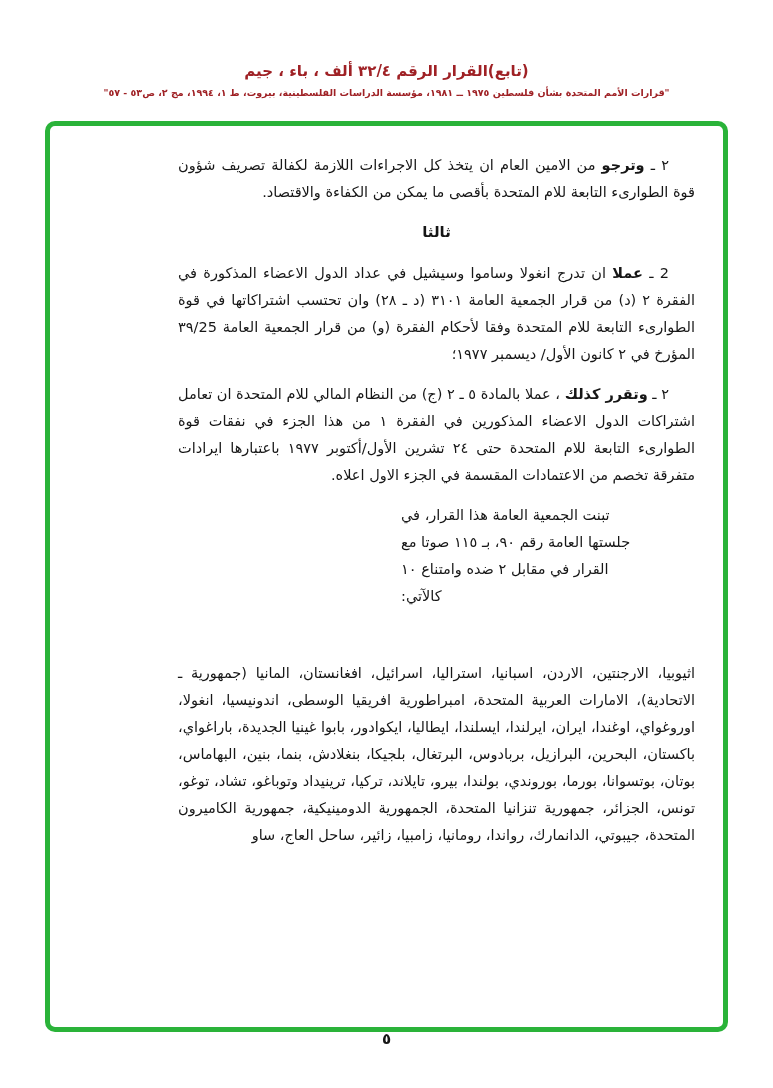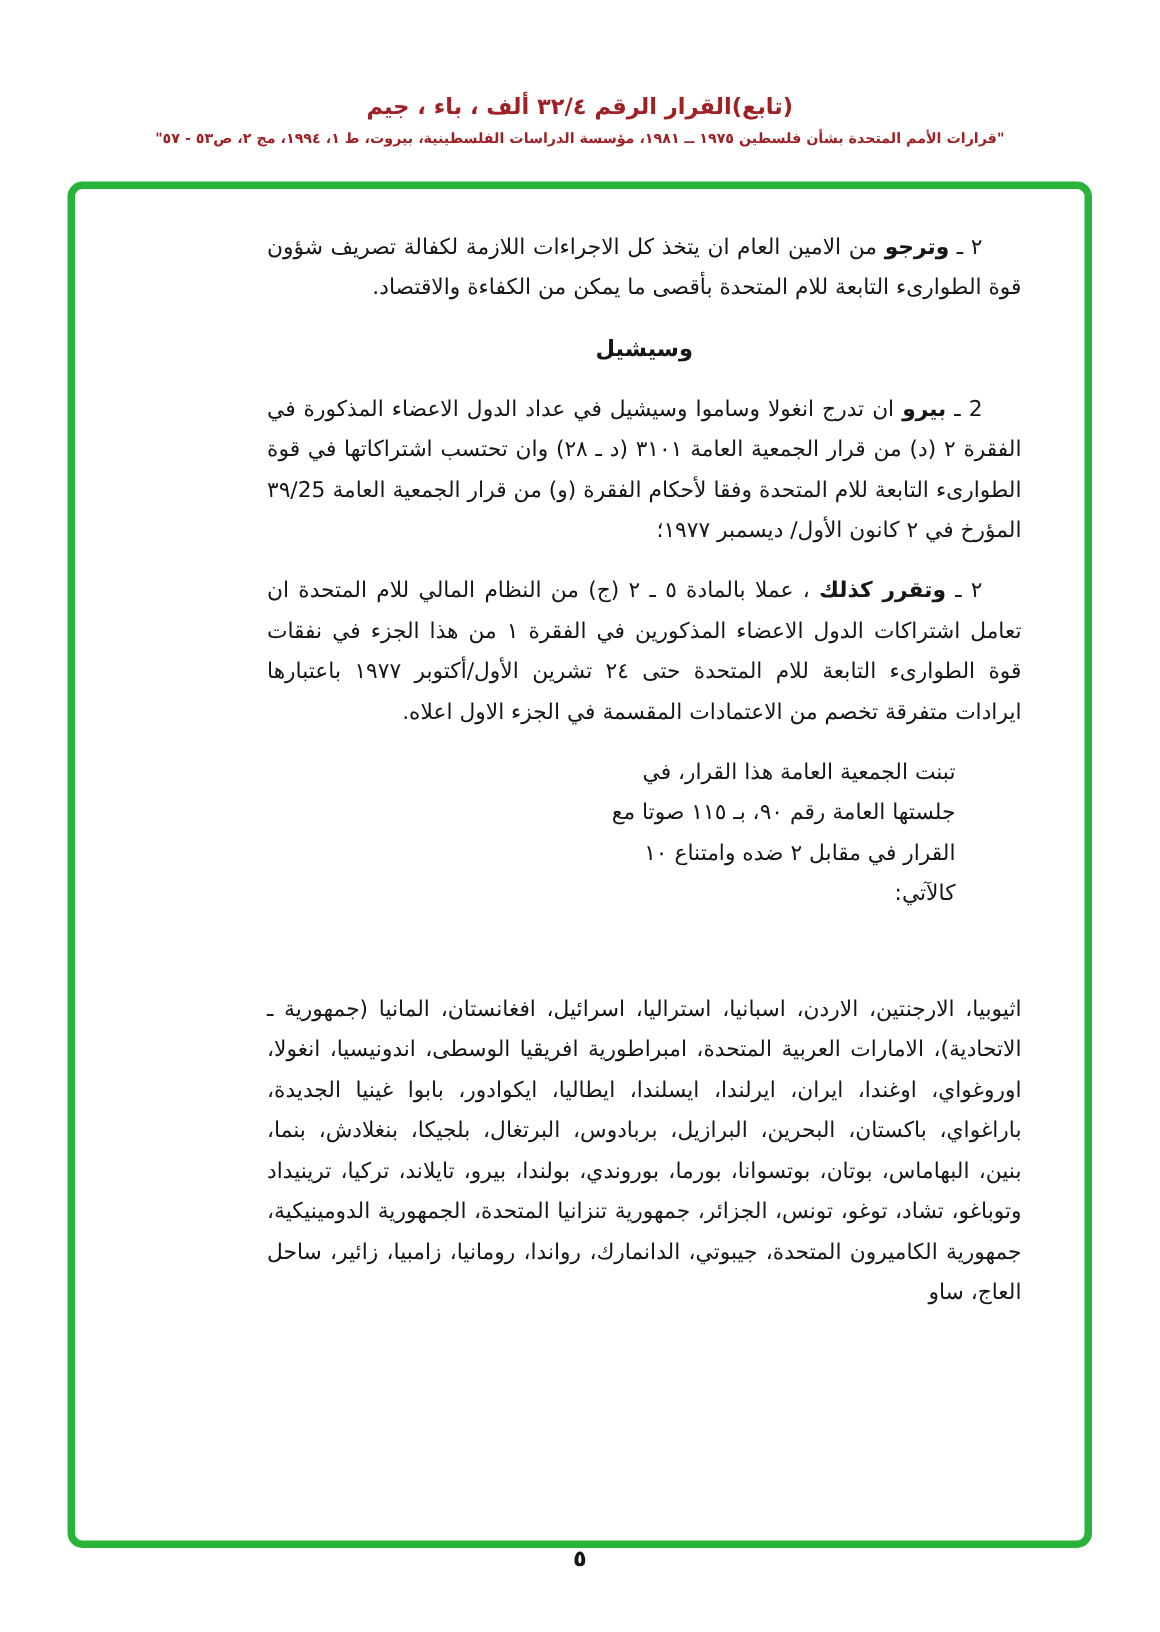--- a/index.html
+++ b/index.html
@@ -27,38 +27,38 @@
   
   .frame{
     position:absolute;top:121px;left:45px;
     width:683px;height:911px;
     border:5px solid var(--frame-green);
     border-radius:10px;
     background:#ffffff;
   }
   .content{
     position:absolute;top:0;left:0;right:0;bottom:0;
-    padding:26px 42px 0 128px;
+    padding:26px 28px 0 128px;
     direction:rtl;
     text-align:justify;
     font-size:14.5px;
     line-height:27px;
   }
   .para{text-indent:26px;margin-bottom:13px;}
   .lead{font-weight:bold;}
   .section-heading{
     text-align:center;font-weight:bold;font-size:15px;
     margin:10px 0 14px;text-indent:0;
   }
   .adoption{
     width:250px;
     margin-right:44px;
     margin-top:4px;
     margin-bottom:10px;
-    text-align:right;
+    text-align:left;
     text-indent:0;
   }
   .vote-row{display:flex;}
   .vote-label{flex:0 0 92px;}
   .vote-list{flex:1;text-align:justify;margin-top:40px;}
   .page-number{
     position:absolute;bottom:24px;left:0;width:100%;
     text-align:center;font-weight:bold;font-size:15px;color:var(--text);
   }
 </style>
@@ -74,25 +74,25 @@
 
   <div class="frame">
     <div class="content">
 
       <p class="para">
         <span>٢ ـ</span>
         <span class="lead">وترجو</span>
         <span>من الامين العام ان يتخذ كل الاجراءات اللازمة لكفالة تصريف شؤون قوة الطوارىء التابعة للام المتحدة بأقصى ما يمكن من الكفاءة والاقتصاد.</span>
       </p>
 
-      <div class="section-heading">وسيشيل</div>
+      <div class="section-heading">ثالثا</div>
 
       <p class="para">
         <span>2 ـ</span>
-        <span class="lead">بيرو</span>
+        <span class="lead">عملا</span>
         <span>ان تدرج انغولا وساموا وسيشيل في عداد الدول الاعضاء المذكورة في الفقرة ٢ (د) من قرار الجمعية العامة ٣١٠١ (د ـ ٢٨) وان تحتسب اشتراكاتها في قوة الطوارىء التابعة للام المتحدة وفقا لأحكام الفقرة (و) من قرار الجمعية العامة ٣٩/25 المؤرخ في ٢ كانون الأول/ ديسمبر ١٩٧٧؛</span>
       </p>
 
       <p class="para">
         <span>٢ ـ</span>
         <span class="lead">وتقرر كذلك</span>
         <span>، عملا بالمادة ٥ ـ ٢ (ج) من النظام المالي للام المتحدة ان تعامل اشتراكات الدول الاعضاء المذكورين في الفقرة ١ من هذا الجزء في نفقات قوة الطوارىء التابعة للام المتحدة حتى ٢٤ تشرين الأول/أكتوبر ١٩٧٧ باعتبارها ايرادات متفرقة تخصم من الاعتمادات المقسمة في الجزء الاول اعلاه.</span>
       </p>
 
       <div class="adoption">تبنت الجمعية العامة هذا القرار، في جلستها العامة رقم ٩٠، بـ ١١٥ صوتا مع القرار في مقابل ٢ ضده وامتناع ١٠ كالآتي:</div>

